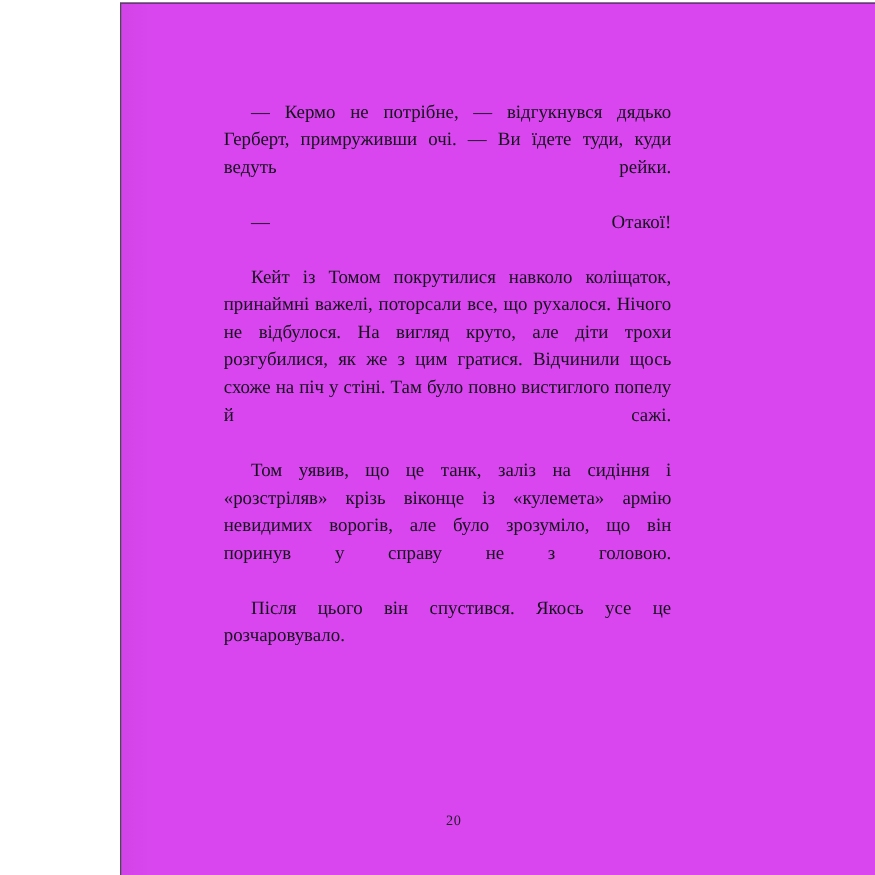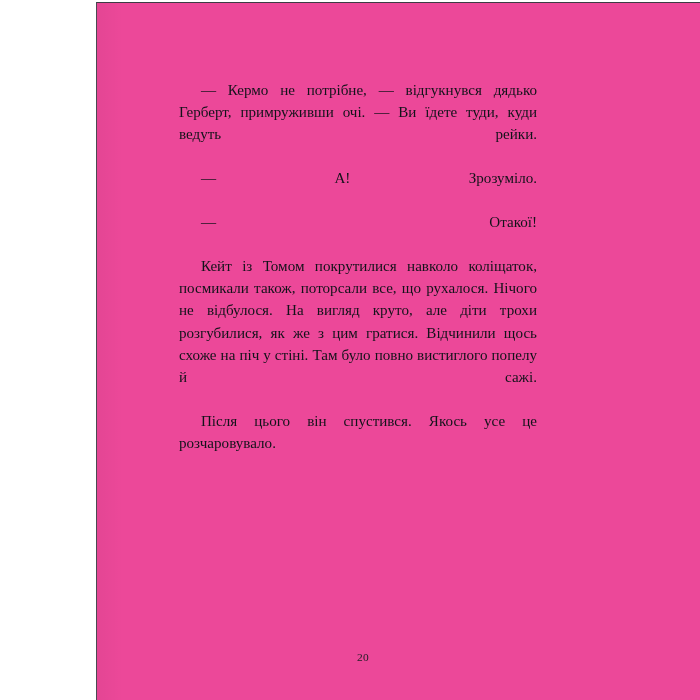--- a/index.html
+++ b/index.html
@@ -25,21 +25,21 @@
     background: #ffffff;
   }
 
   
   #page {
     position: absolute;
     left: 96px;
     top: 2px;
     width: 604px;
     height: 698px;
-    background: #ec4899;
+    background: #d946ef;
     border-left: 1px solid #4a4a52;
     border-top: 1px solid #3c3c44;
     box-sizing: border-box;
   }
 
   
   #page-shade {
     position: absolute;
     left: 0; top: 0;
     width: 26px; height: 100%;
@@ -94,23 +94,23 @@
 
 <div id="screen">
 
   <div id="gutter"></div>
 
   <div id="page">
     <div id="page-shade"></div>
 
     <div id="textblock">
       <p>— Кермо не потрібне, — відгукнувся дядько Герберт, примруживши очі. — Ви їдете туди, куди ведуть рейки.</p>
-      <p>— А! Зрозуміло.</p>
       <p>— Отакої!</p>
-      <p>Кейт із Томом покрутилися навколо коліщаток, посмикали також, поторсали все, що рухалося. Нічого не відбулося. На вигляд круто, але діти трохи розгубилися, як же з цим гратися. Відчинили щось схоже на піч у стіні. Там було повно вистиглого попелу й сажі.</p>
+      <p>Кейт із Томом покрутилися навколо коліщаток, принаймні важелі, поторсали все, що рухалося. Нічого не відбулося. На вигляд круто, але діти трохи розгубилися, як же з цим гратися. Відчинили щось схоже на піч у стіні. Там було повно вистиглого попелу й сажі.</p>
+      <p>Том уявив, що це танк, заліз на сидіння і «розстріляв» крізь віконце із «кулемета» армію невидимих ворогів, але було зрозуміло, що він поринув у справу не з головою.</p>
       <p>Після цього він спустився. Якось усе це розчаровувало.</p>
 
     </div>
 
     <div id="folio">
       <span id="folio-inner">20</span>
     </div>
   </div>
 
 </div>

